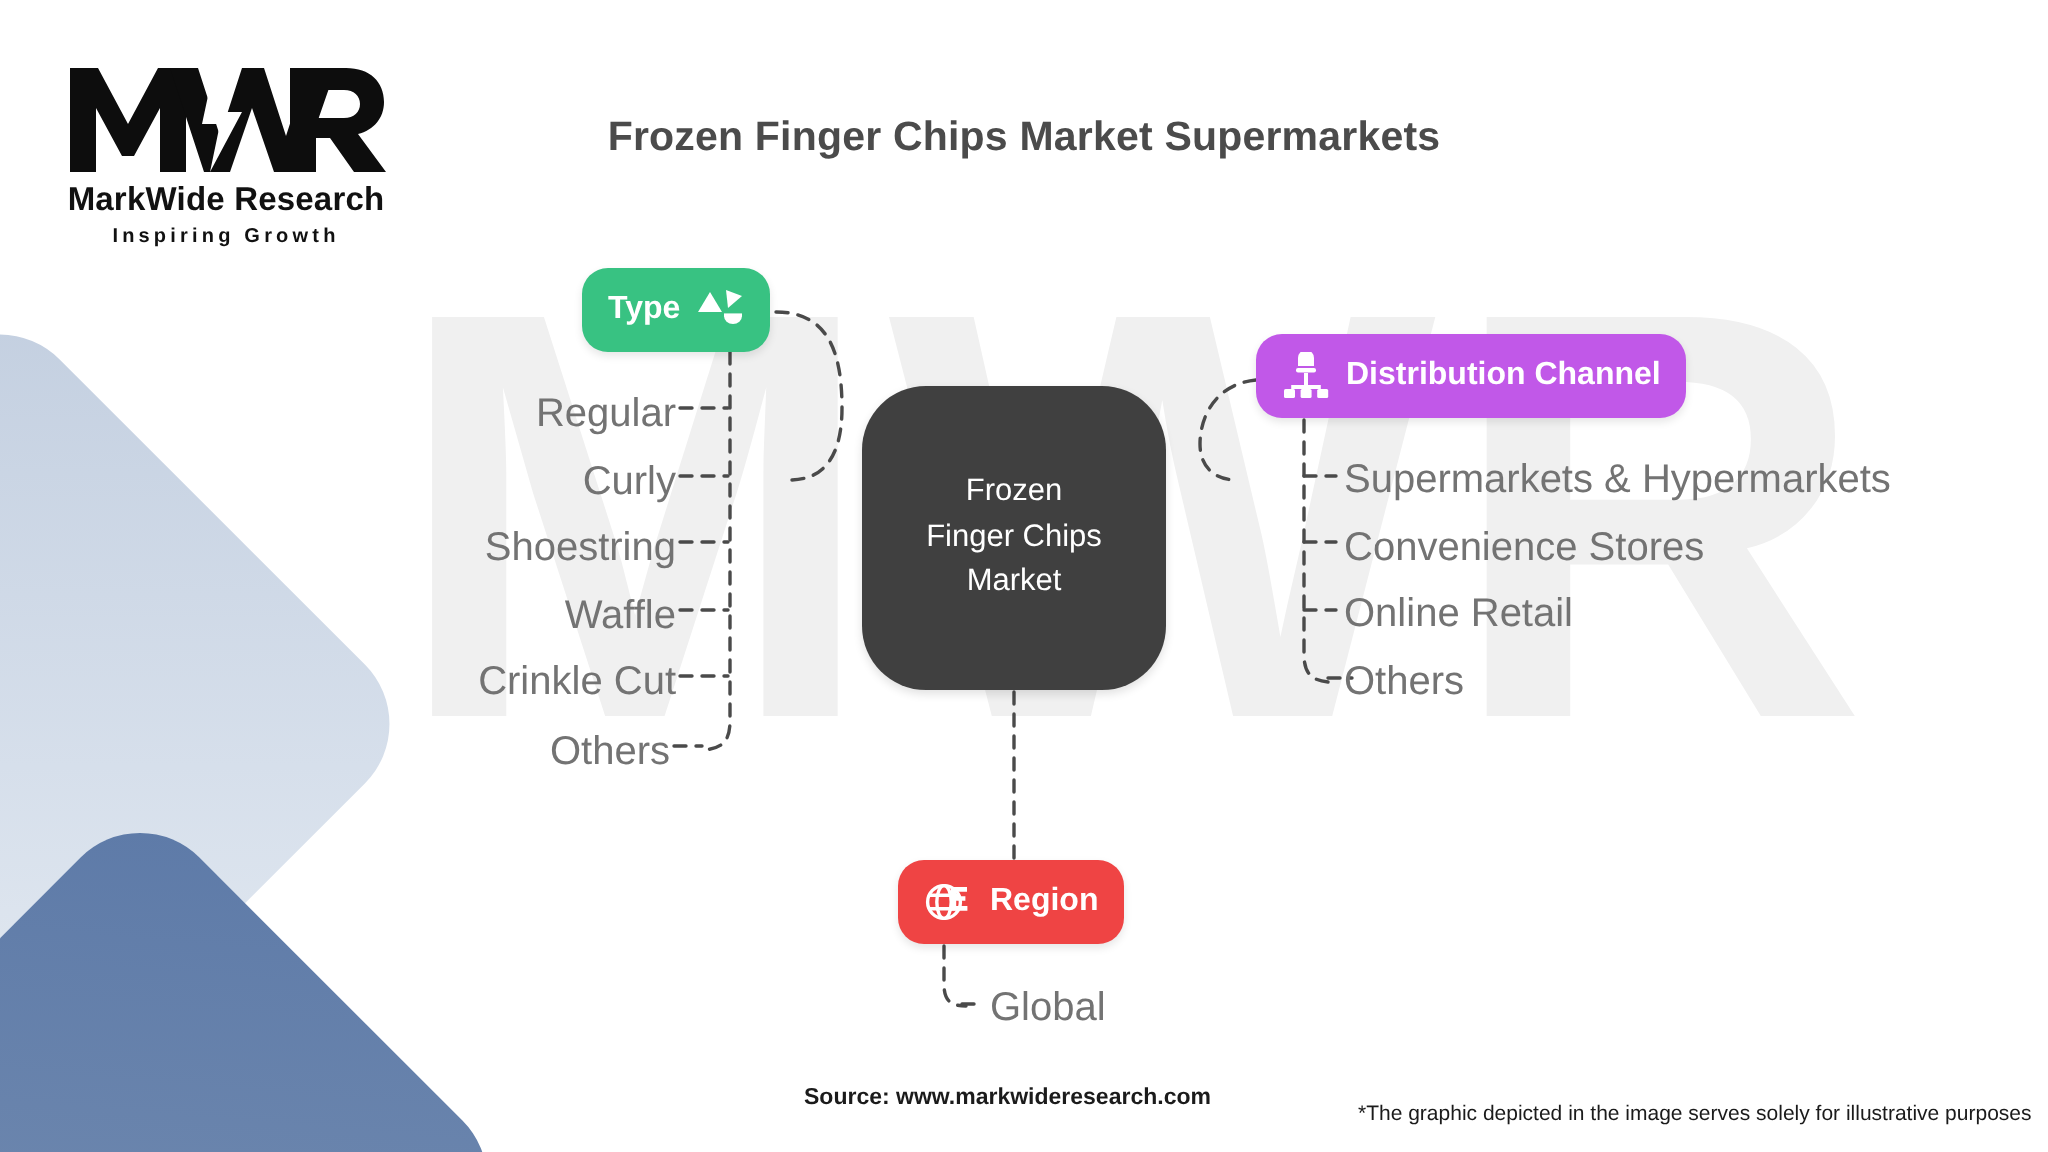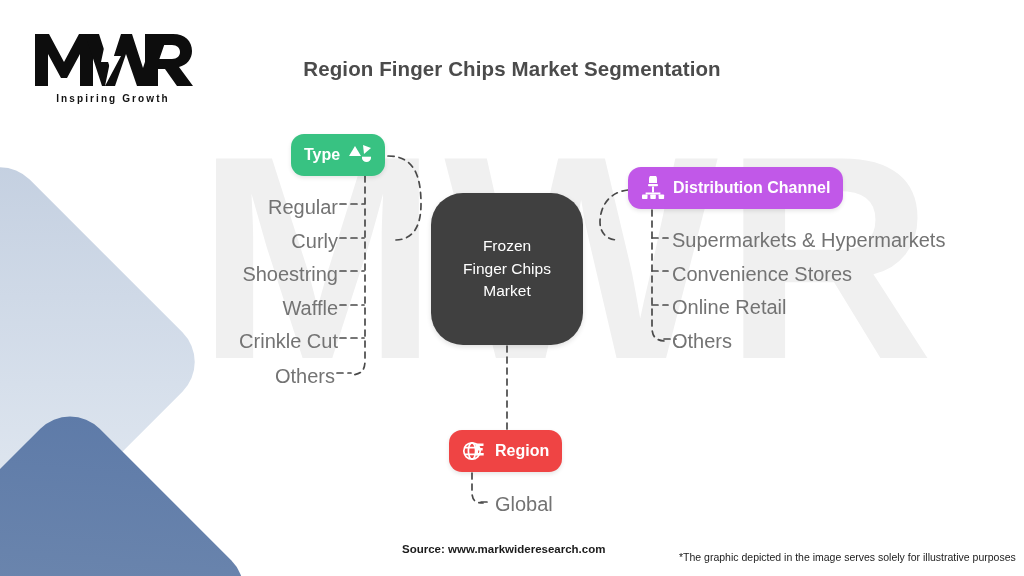--- a/index.html
+++ b/index.html
@@ -208,24 +208,25 @@
 
         <path d="M2 58 L2 6 L16 6 L31 34 L46 6 L60 6 L60 58 L47 58 L47 26 L34 50 L28 50 L15 26 L15 58 Z"></path>
 
         <path d="M52 6 L66 6 L77 40 L88 6 L99 6 L110 40 L121 6 L135 6 L117 58 L104 58 L93 26 L82 58 L69 58 Z"></path>
 
         <path d="M112 6 L140 6 C152 6 159 13 159 23 C159 31 154 37 146 39 L160 58 L144 58 L132 41 L125 41 L125 58 L112 58 Z M125 17 L125 31 L139 31 C144 31 147 28 147 24 C147 20 144 17 139 17 Z"></path>
       </g>
 
       <path d="M74 6 L86 6 L78 28 L88 28 L72 58 L77 34 L68 34 Z" fill="#ffffff"></path>
     </svg>
+    <div class="logo-name">MarkWide Research</div>
     <div class="logo-tag">Inspiring Growth</div>
   </div>
 
-  <div class="title">Region Finger Chips Market Segmentation</div>
+  <div class="title">Frozen Finger Chips Market Supermarkets</div>
 
   <svg class="wires" viewBox="0 0 1024 576" xmlns="http://www.w3.org/2000/svg">
     <g fill="none" stroke="#4a4a4a" stroke-width="1.7" stroke-dasharray="6 5" stroke-linecap="round">
 
       <path d="M388 156 C414 156 421 176 421 204 C421 228 412 240 395 240"></path>
 
       <path d="M628 190 C608 192 600 208 600 222 C600 234 608 240 618 240"></path>
 
       <path d="M507 346 L507 430"></path>
 

